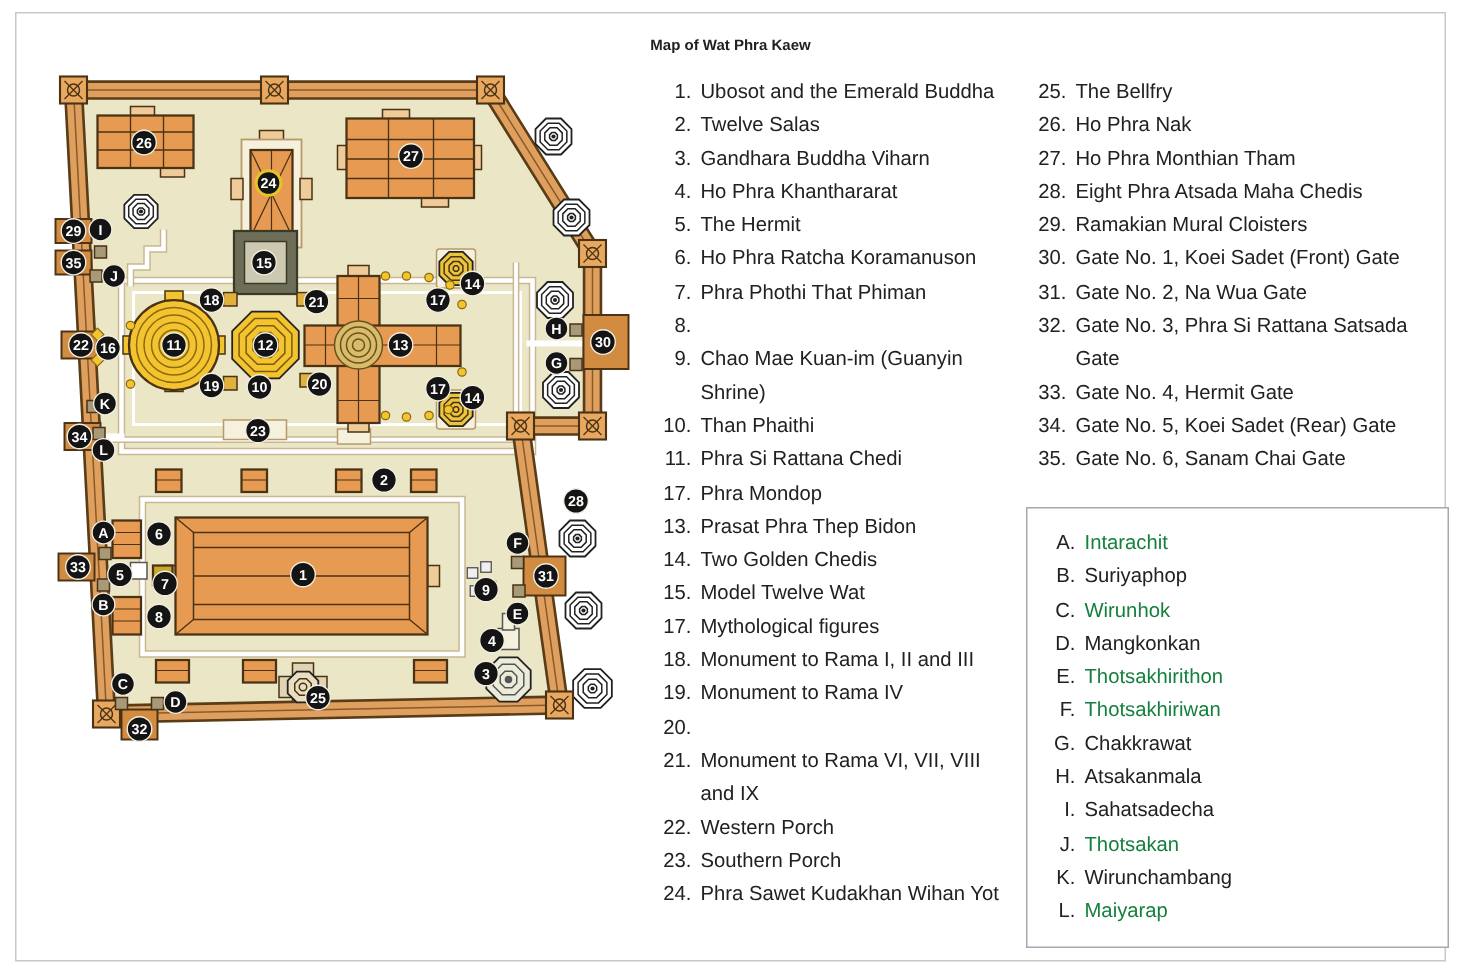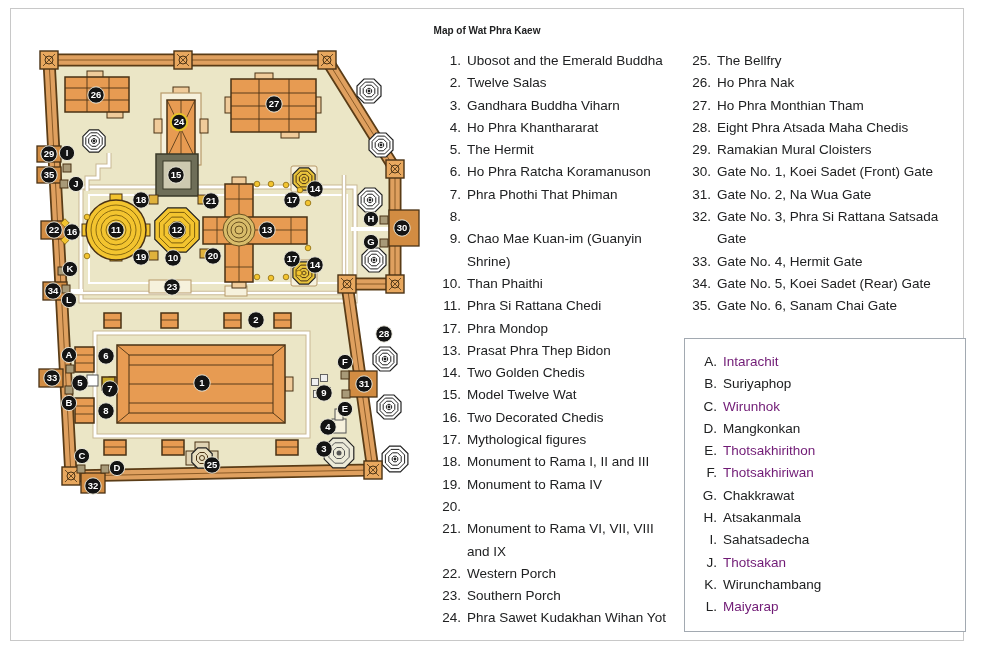--- a/index.html
+++ b/index.html
@@ -11,21 +11,21 @@
   .col { position:absolute; font-size:13.5px; line-height:22.3px; }
   .col1 { left:426px; top:41px; width:245px; }
   .col2 { left:676px; top:41px; width:272px; }
   .legend-item { display:flex; }
   .legend-item .num { flex:none; width:24px; text-align:right; margin-right:6px; }
   .col1 .legend-item .txt { width:202px; }
   .col2 .legend-item .txt { width:238px; }
   .lbox { position:absolute; left:673px; top:329px; width:266px; border:1px solid #a2a9b1; background:#fff;
           padding:12px 0 12px 14px; font-size:13.5px; line-height:22.3px; }
   .lbox .legend-item .num { width:18px; }
-  .link { color:#701a75; cursor:pointer; }
+  .link { color:#15803d; cursor:pointer; }
   svg text.mk { font-family:"Liberation Sans", sans-serif; font-size:9.5px; font-weight:bold; fill:#ffffff; }
 </style>
 </head>
 <body>
 
 <div id="stage">
   <div class="frame">
     <div class="title">Map of Wat Phra Kaew</div>
 
     <svg class="map" viewBox="30 40 405 460" xmlns="http://www.w3.org/2000/svg">
@@ -554,24 +554,20 @@
         </div>
         <div class="legend-item">
           <span class="num">14.</span>
           <span class="txt">Two Golden Chedis</span>
         </div>
         <div class="legend-item">
           <span class="num">15.</span>
           <span class="txt">Model Twelve Wat</span>
         </div>
         <div class="legend-item">
-          <span class="num">16.</span>
-          <span class="txt">Two Decorated Chedis</span>
-        </div>
-        <div class="legend-item">
           <span class="num">17.</span>
           <span class="txt">Mythological figures</span>
         </div>
         <div class="legend-item">
           <span class="num">18.</span>
           <span class="txt">Monument to Rama I, II and III</span>
         </div>
         <div class="legend-item">
           <span class="num">19.</span>
           <span class="txt">Monument to Rama IV</span>

